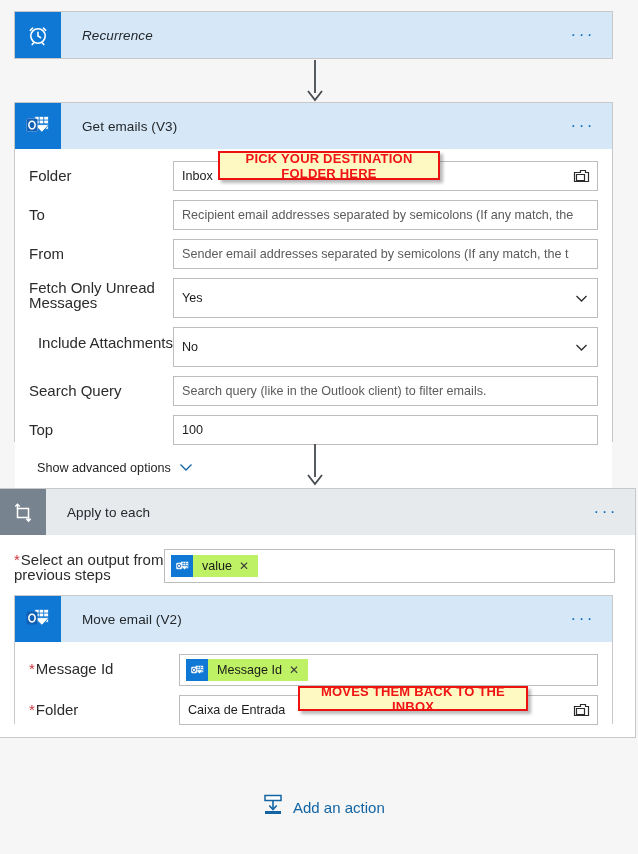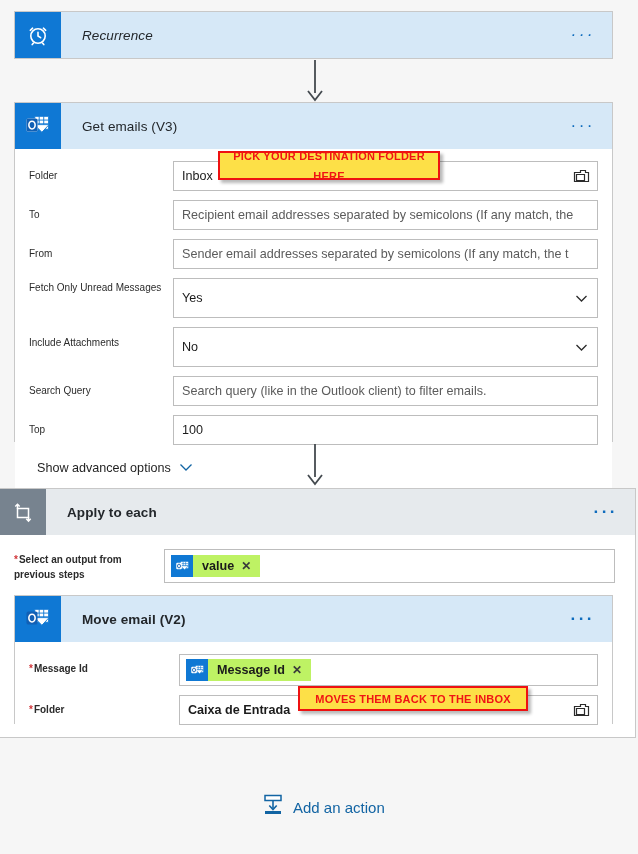--- a/index.html
+++ b/index.html
@@ -58,21 +58,21 @@
   .card-body { padding: 12px 14px 14px 14px; background: #fff; }
   .row {
     display: flex;
     align-items: flex-start;
     margin-bottom: 9px;
     min-height: 30px;
   }
   .row:last-child { margin-bottom: 0; }
   .lbl {
     flex: 0 0 144px;
-    font-size: 10px;
+    font-size: 15px;
     color: #2b2b2b;
     padding-top: 7px;
     line-height: 15px;
   }
   .lbl .req { color: #d13438; margin-right: 1px; }
   .ctrl {
     flex: 1 1 auto;
     position: relative;
     border: 1px solid #bdbdbd;
     background: #fff;
@@ -149,30 +149,30 @@
   .addaction .aa-txt {
     margin-left: 9px;
     font-size: 15px;
     color: #1264a3;
   }
 
   
   .anno {
     position: absolute;
     border: 2px solid #ee1111;
-    background: #fde047;
+    background: #fef9c3;
     color: #f01414;
-    font-size: 11px;
+    font-size: 13px;
     font-weight: bold;
     letter-spacing: .2px;
     display: flex;
     align-items: center;
     justify-content: center;
     text-align: center;
-    line-height: 20px;
+    line-height: 15px;
     box-shadow: 3px 3px 3px rgba(0,0,0,.28);
     z-index: 40;
   }
 </style>
 </head>
 <body>
 
 <div class="canvas">
 
   <div class="card" style="left:14px; top:11px; width:599px; height:48px;font-style:italic;">
@@ -247,21 +247,21 @@
           <span class="val">Yes</span>
           <span class="chev">
             <svg width="13" height="13" viewBox="0 0 13 13" fill="none" stroke="#2b2b2b" stroke-width="1.3">
               <path d="M1.5 4.5 6.5 9.5 11.5 4.5"></path>
             </svg>
           </span>
         </div>
       </div>
 
       <div class="row">
-        <div class="lbl" style="padding-top:8px;">Include Attachments</div>
+        <div class="lbl" style="padding-top:8px;text-align:right;">Include Attachments</div>
         <div class="ctrl tall">
           <span class="val">No</span>
           <span class="chev">
             <svg width="13" height="13" viewBox="0 0 13 13" fill="none" stroke="#2b2b2b" stroke-width="1.3">
               <path d="M1.5 4.5 6.5 9.5 11.5 4.5"></path>
             </svg>
           </span>
         </div>
       </div>
 
@@ -288,21 +288,21 @@
         </span>
       </div>
     </div>
   </div>
 
   <svg class="arrow" style="left:304px; top:444px;" width="22" height="42" viewBox="0 0 22 42">
     <path d="M11 0 V33" stroke="#444a4f" stroke-width="1.8"></path>
     <path d="M4 31 L11 40 L18 31" fill="none" stroke="#444a4f" stroke-width="1.8"></path>
   </svg>
 
-  <div class="card" style="left:0px; top:488px; width:636px; height:250px; border-left:none;font-weight:bold;">
+  <div class="card" style="left:0px; top:488px; width:636px; height:250px; border-left:none;">
     <div class="card-header loop">
       <span class="hdr-icon loopic">
         <svg width="24" height="24" viewBox="0 0 24 24" fill="none" stroke="#ffffff" stroke-width="1.5">
           <path d="M6.5 8.5h11v9h-11z"></path>
           <path d="M6.5 8.5 V4.8" stroke-linecap="round"></path>
           <path d="M4.3 6.6 6.5 4.3 8.7 6.6"></path>
           <path d="M17.5 17.5 V20.6" stroke-linecap="round"></path>
           <path d="M15.3 18.8 17.5 21.1 19.7 18.8"></path>
         </svg>
       </span>

